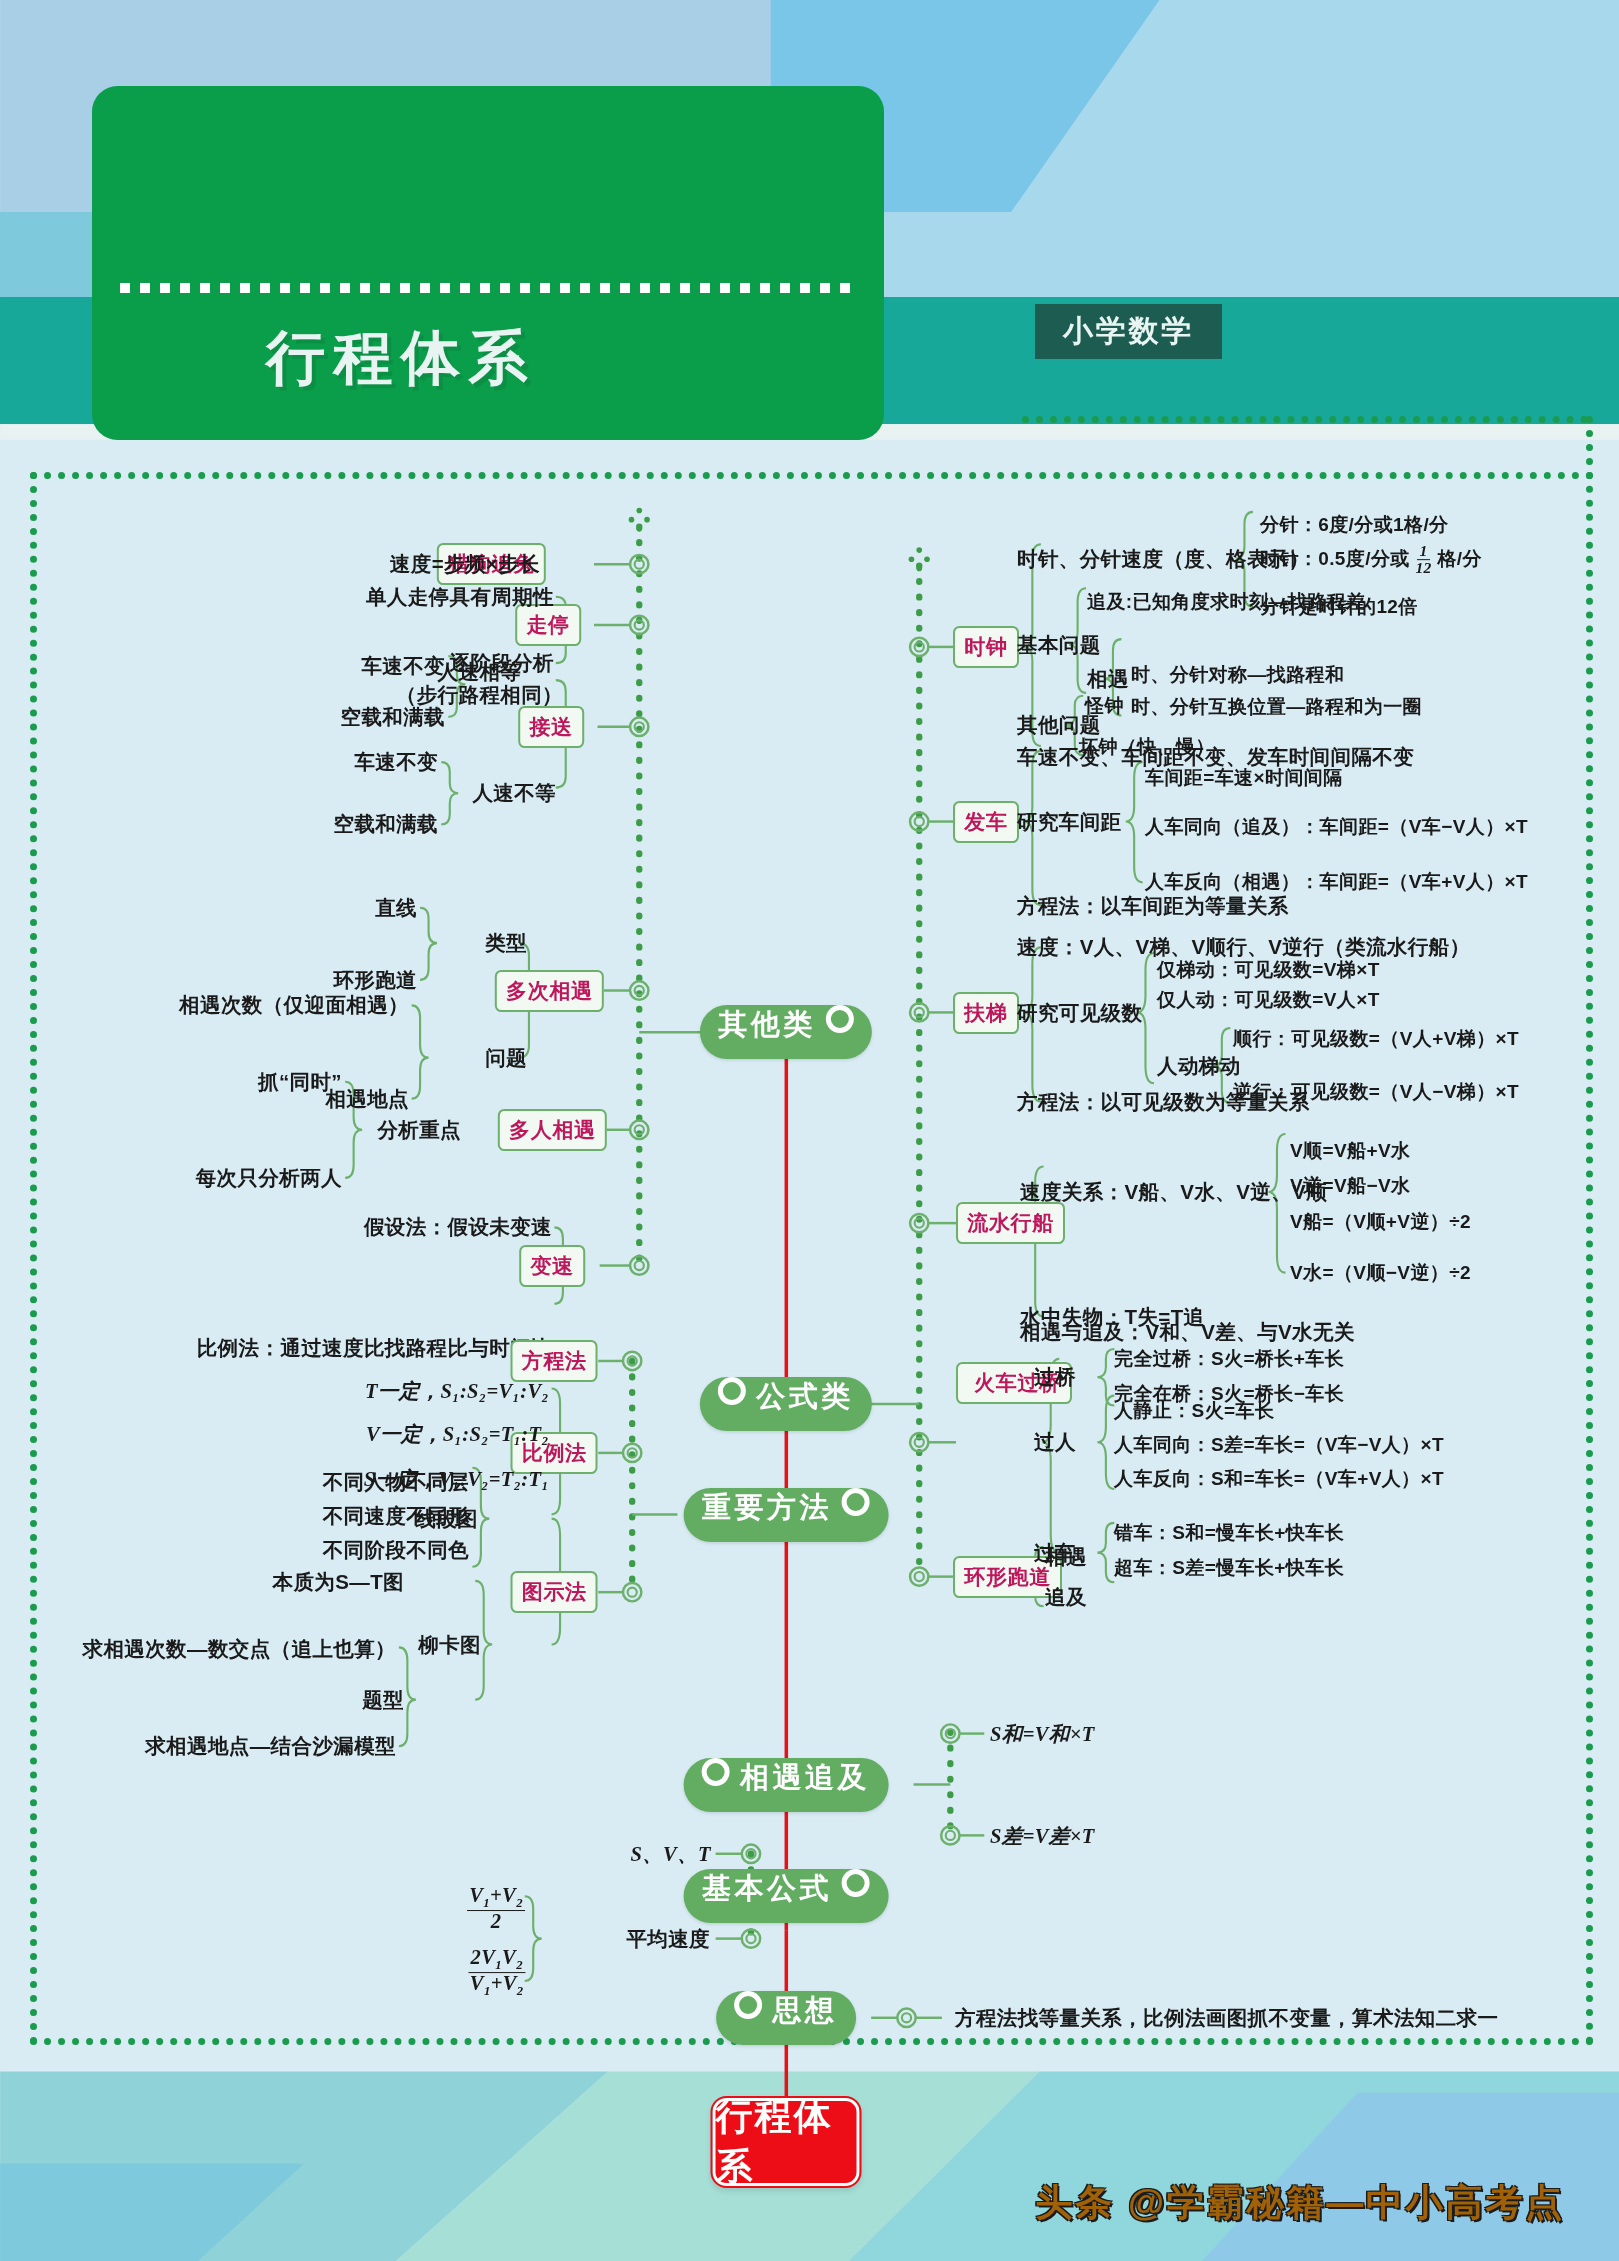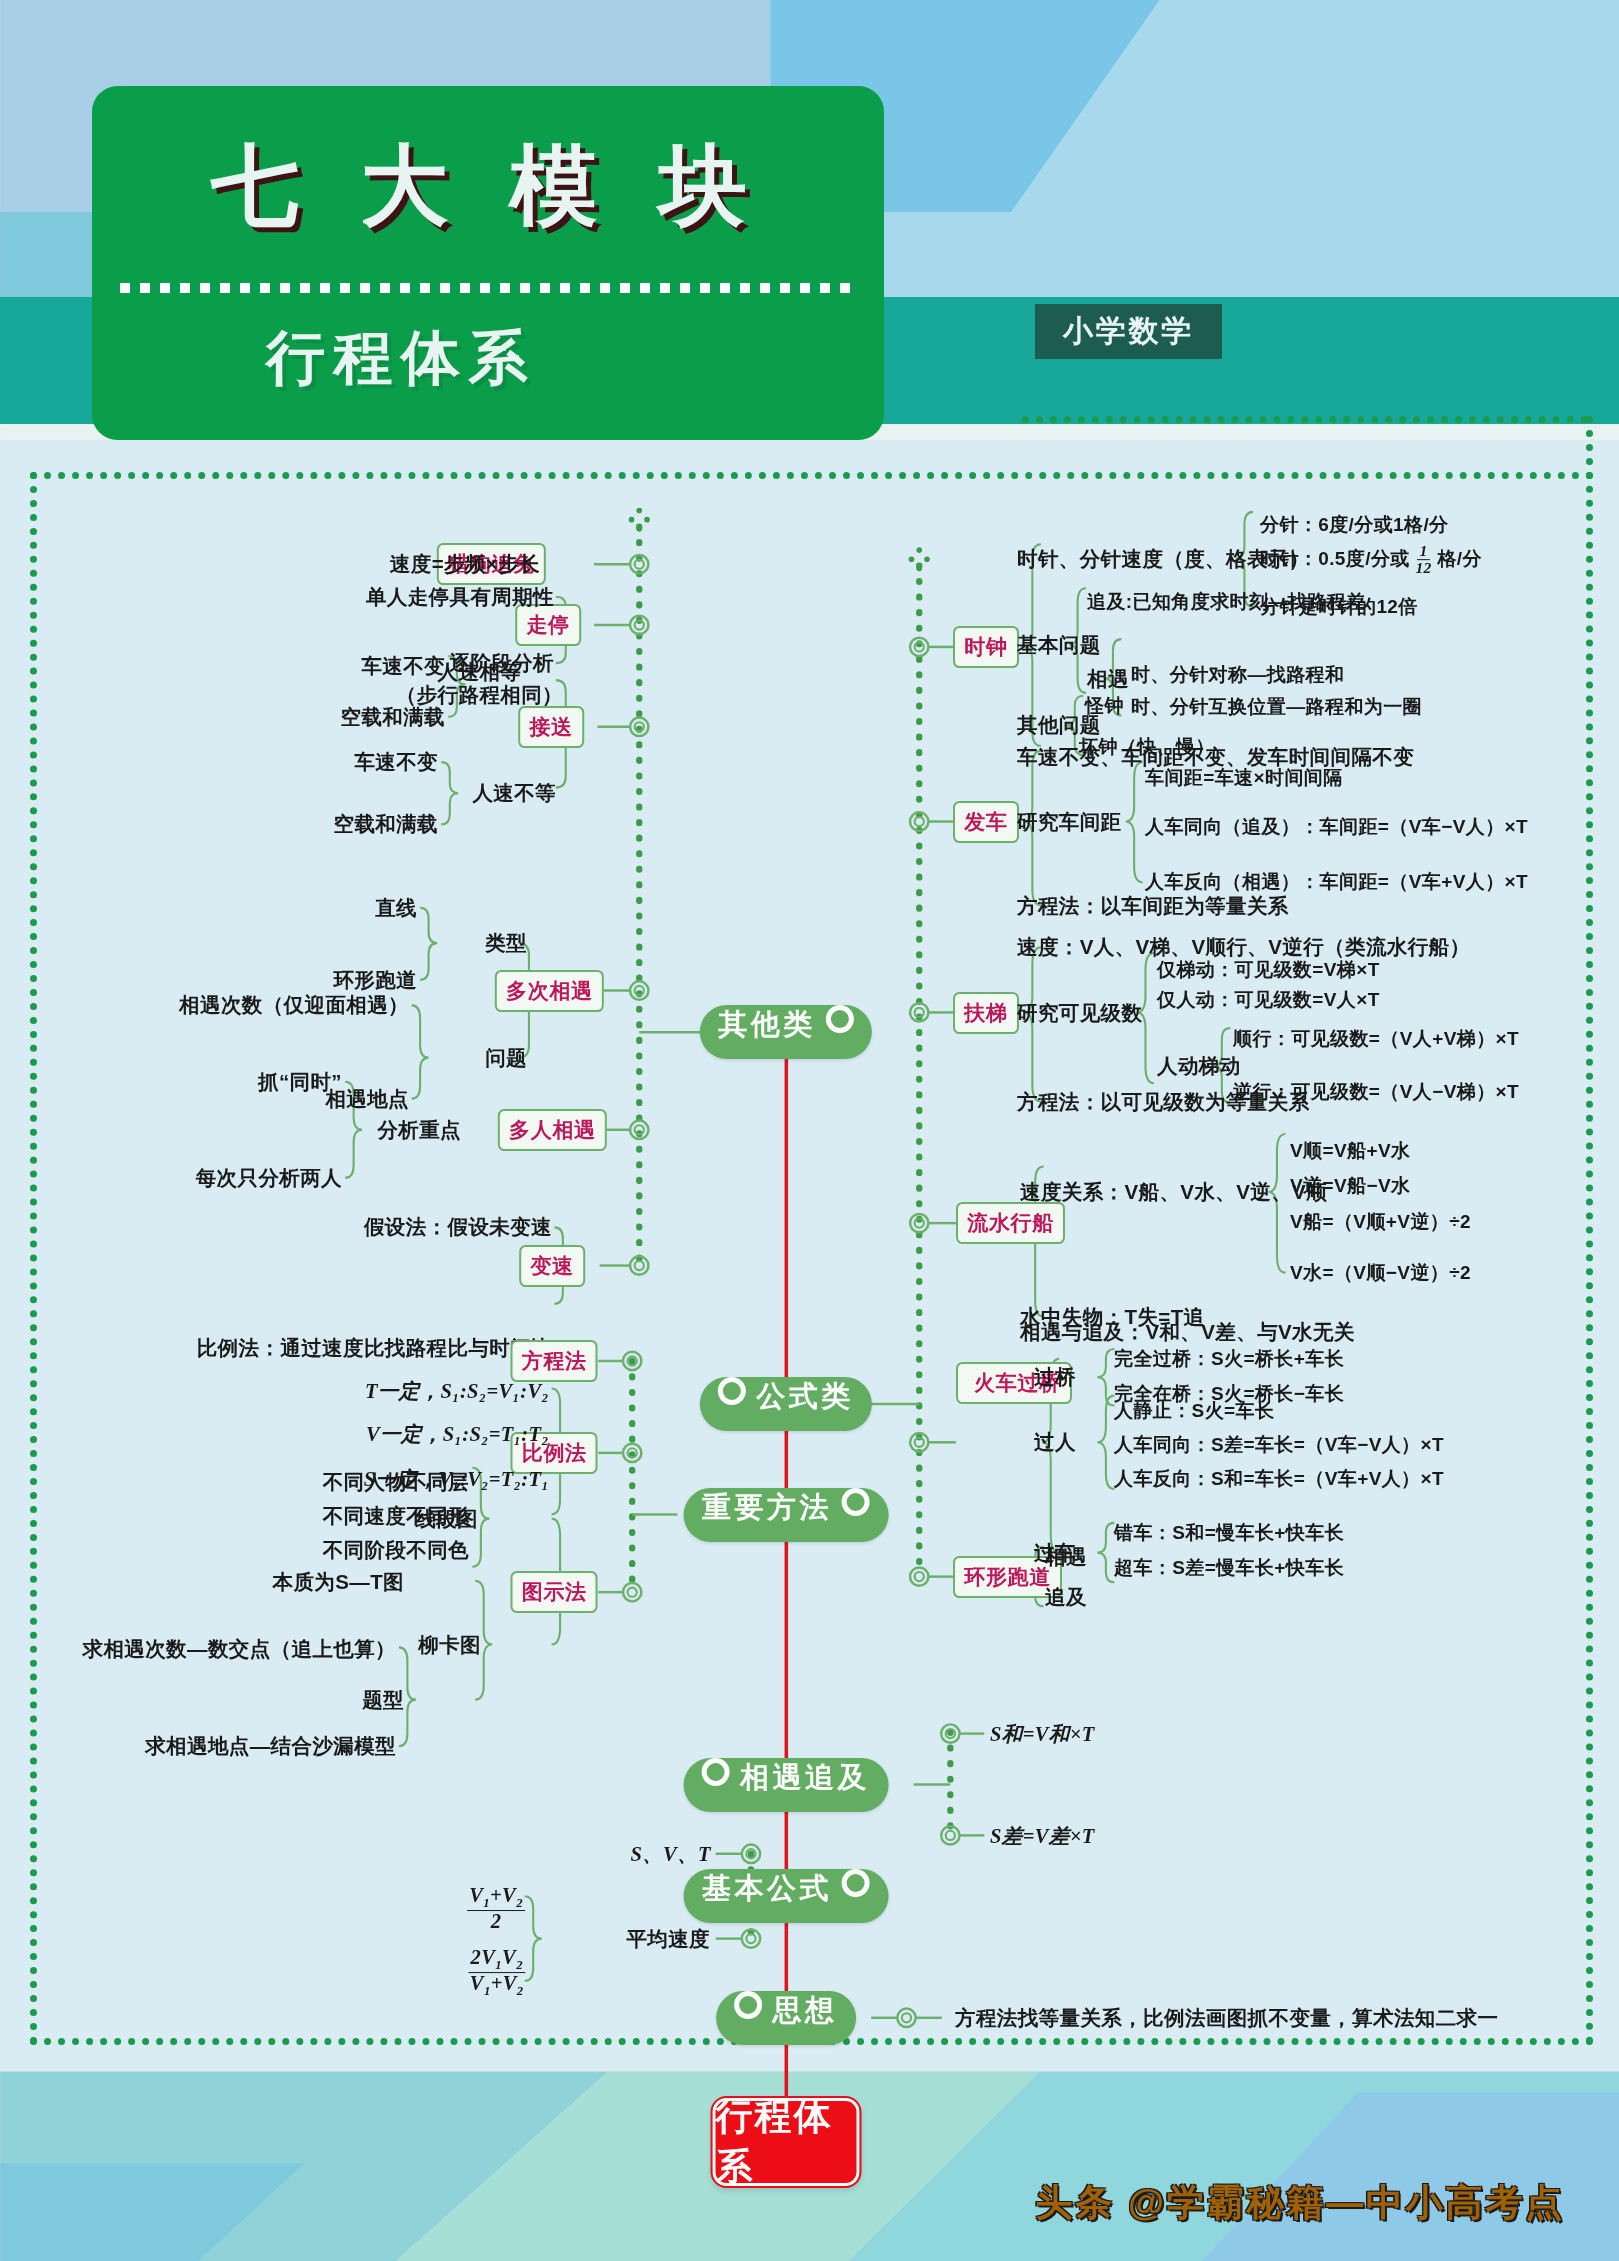--- a/index.html
+++ b/index.html
@@ -143,21 +143,20 @@
     <polygon points="0,2892 2291,2892 2291,3198 0,3198" fill="#d9ecf4"></polygon>
     <polygon points="0,2930 860,2930 560,3198 0,3198" fill="#8fd3d8"></polygon>
     <polygon points="560,3198 860,2930 1470,2930 1200,3198" fill="#a5dfd6"></polygon>
     <polygon points="1470,2930 2291,2930 2291,3198 1200,3198" fill="#90d6dd"></polygon>
     <polygon points="1920,2960 2291,2960 2291,3198 1700,3198" fill="#8ec9e8"></polygon>
     <polygon points="0,3060 430,3060 280,3198 0,3198" fill="#7fc9dd"></polygon>
   </svg>
 </div>
 
 <div class="header-card">
-  <div class="hdr-title">七 大 模 块</div>
   <div class="hdr-divider"></div>
   <div class="hdr-sub">行程体系</div>
 </div>
 <div class="badge">小学数学</div>
 
 <div class="frame"></div>
 <div class="frame-right-top"></div>
 <div class="frame-right-v"></div>
 
 <div class="map">

